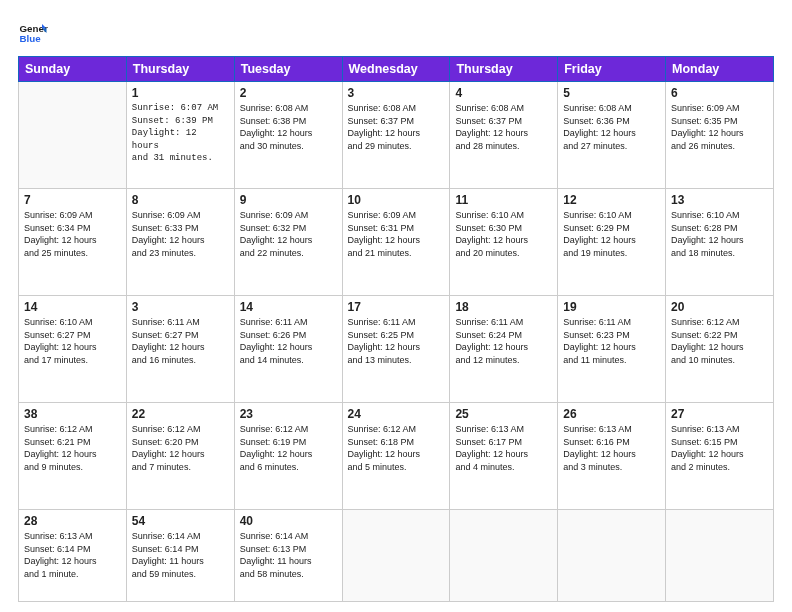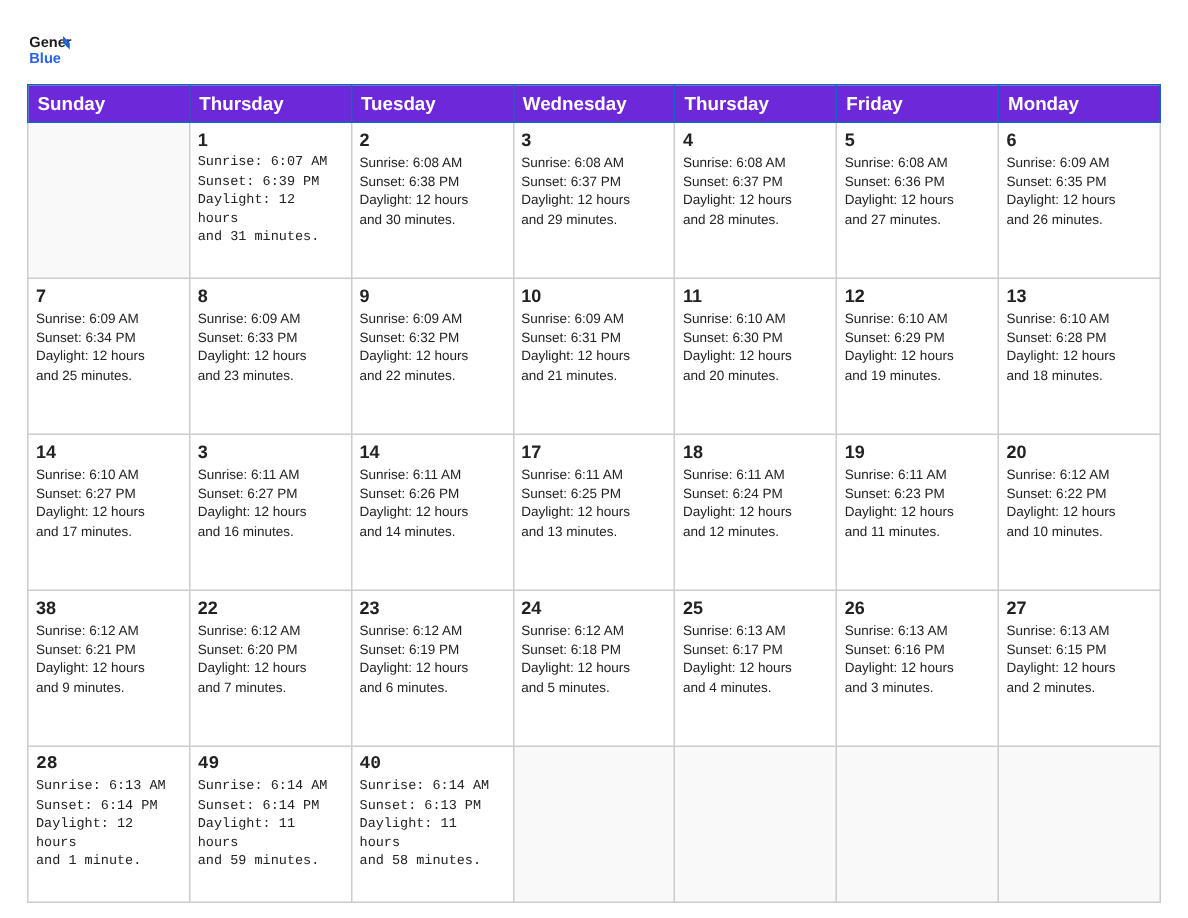--- a/index.html
+++ b/index.html
@@ -79,21 +79,20 @@
     .day-info {
       font-size: 9px;
       line-height: 1.4;
       color: #222;
     }
     .empty-cell {
       background: #f9f9f9;
     }
     .last-row td {
       height: 72px;
-      font-family: Liberation Mono, monospace;
     }
   </style>
 </head>
 <body>
 
 <div class="page">
   <div class="header">
     <div class="logo">
       <svg class="logo-icon" viewBox="0 0 40 40">
         <text x="2" y="18" font-size="13" font-weight="bold" fill="#1a1a1a">General</text>
@@ -321,21 +320,21 @@
         </tr>
         <tr class="last-row">
           <td>
             <span class="day-number">28</span>
             <div class="day-info" style="white-space: pre-line;">Sunrise: 6:13 AM
 Sunset: 6:14 PM
 Daylight: 12 hours
 and 1 minute.</div>
           </td>
           <td>
-            <span class="day-number">49</span>
+            <span class="day-number">54</span>
             <div class="day-info" style="white-space: pre-line;">Sunrise: 6:14 AM
 Sunset: 6:14 PM
 Daylight: 11 hours
 and 59 minutes.</div>
           </td>
           <td>
             <span class="day-number">40</span>
             <div class="day-info" style="white-space: pre-line;">Sunrise: 6:14 AM
 Sunset: 6:13 PM
 Daylight: 11 hours

